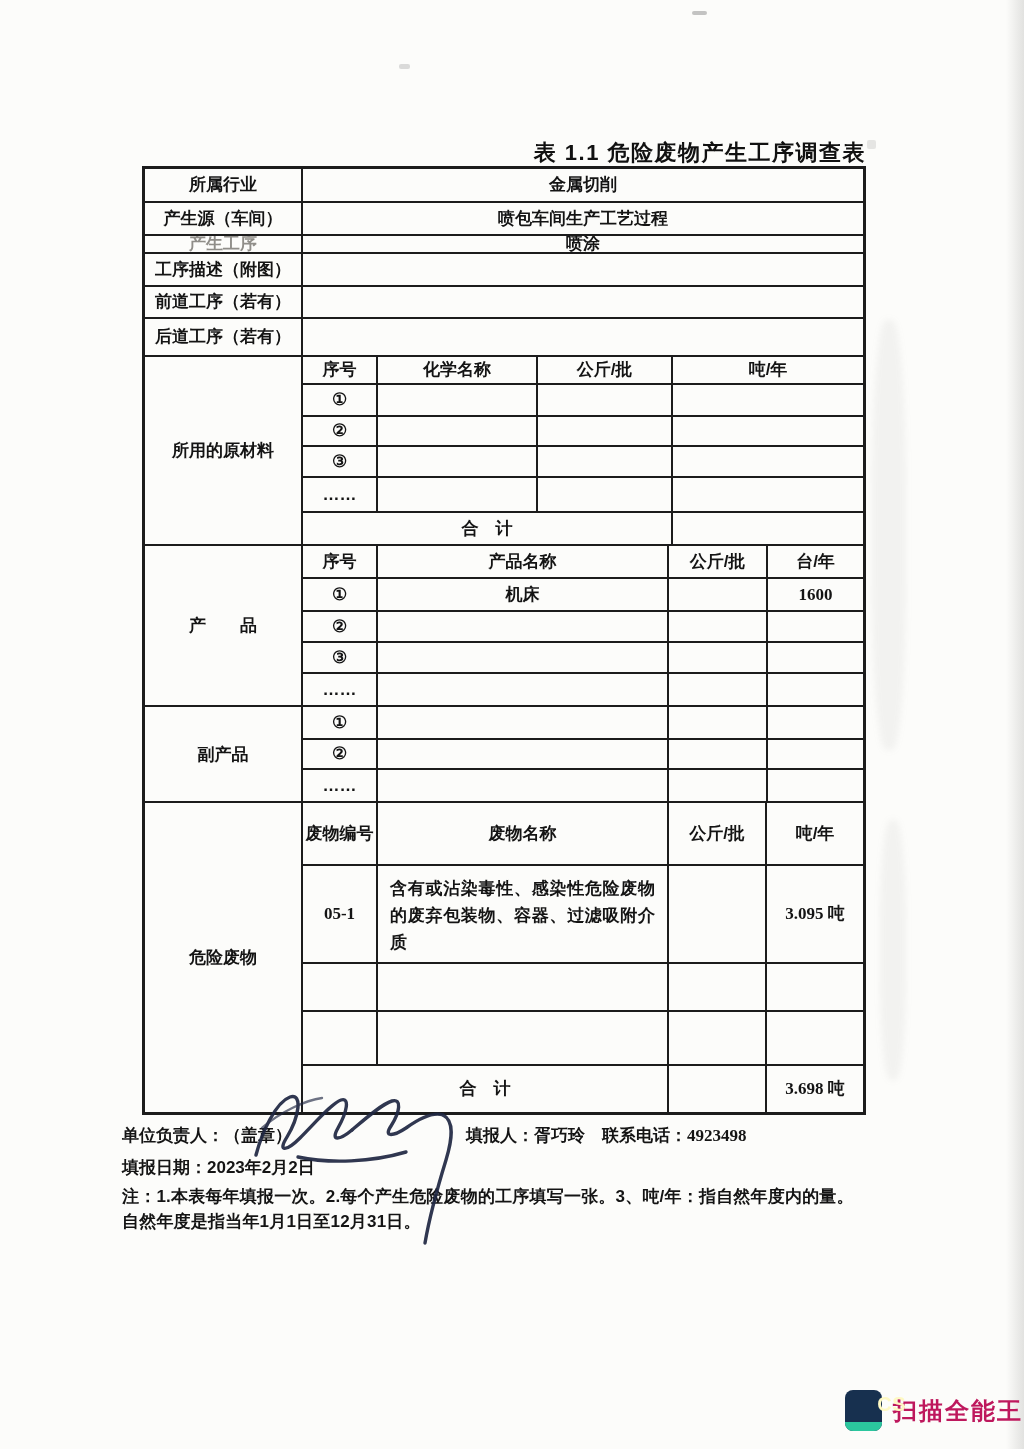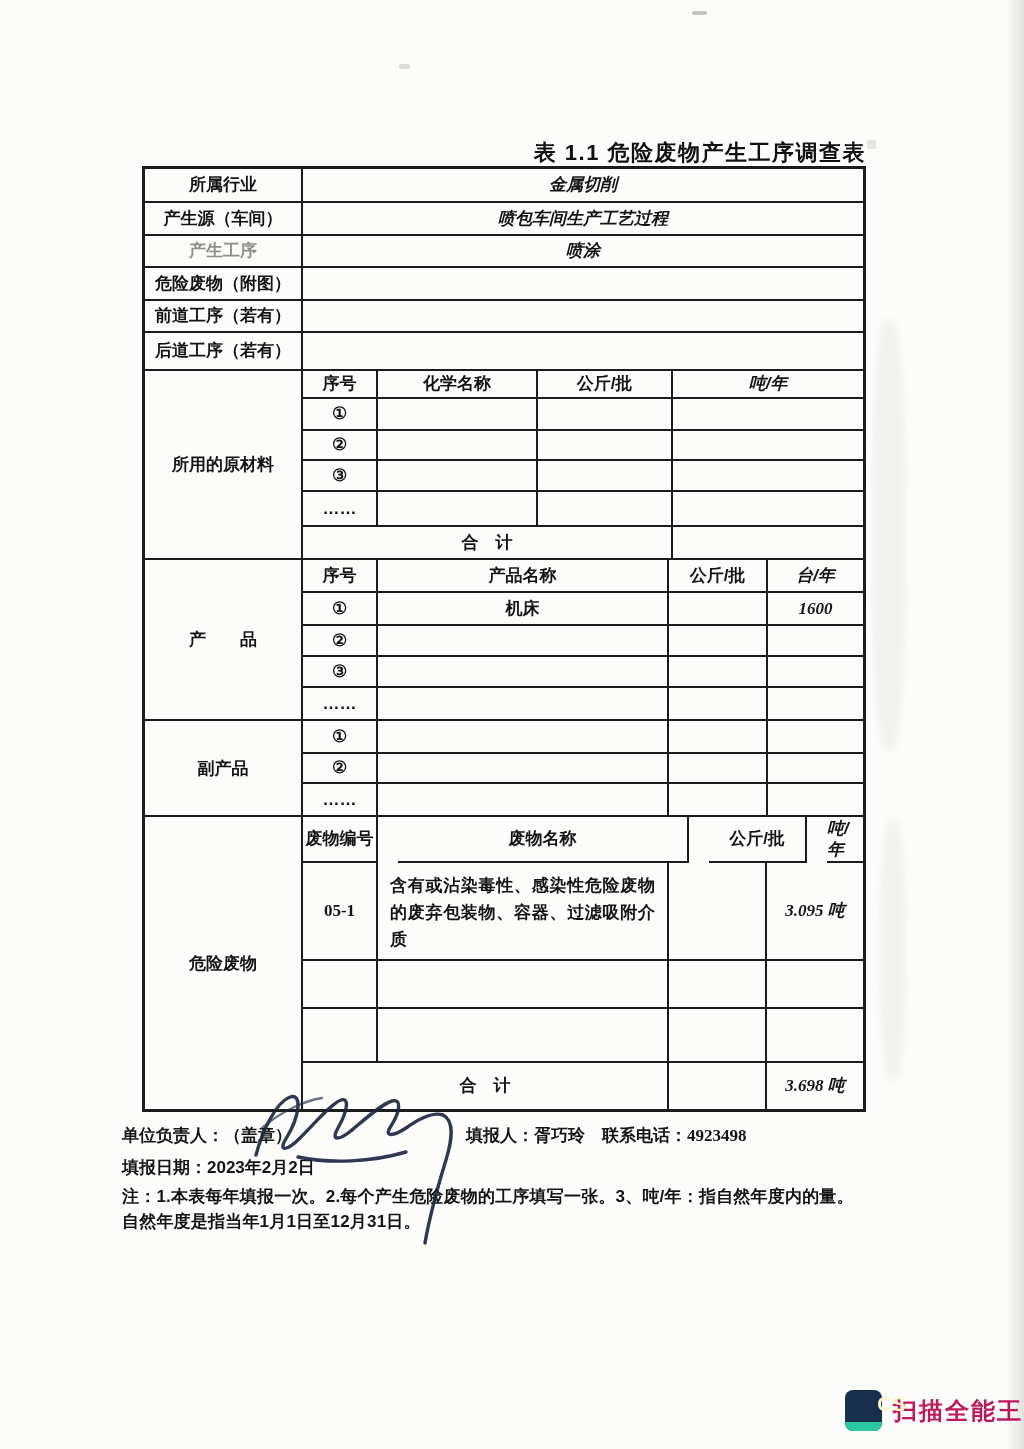--- a/index.html
+++ b/index.html
@@ -15,21 +15,21 @@
 
   .title{position:absolute;top:138px;left:142px;width:724px;text-align:right;
     font-size:22px;font-weight:bold;letter-spacing:1.5px;color:#111;}
 
   .tbl{position:absolute;left:142px;top:166px;width:724px;border:3px solid #1c1c1c;
     box-sizing:border-box;background:transparent;}
   .row{display:flex;}
   .cell{box-sizing:border-box;border-right:2px solid #1c1c1c;border-bottom:2px solid #1c1c1c;
     display:flex;align-items:center;justify-content:center;
     font-weight:bold;font-size:17px;line-height:1.25;color:#141414;overflow:hidden;}
-  .row .cell:last-child{border-right:none;font-style:italic;}
+  .row .cell:last-child{border-right:none;}
 
   .w-label{width:158px;flex:none;}
   .flex1{flex:1;}
   .w-seq{width:75px;flex:none;}
   .w-rname{width:160px;flex:none;}
   .w-rbatch{width:135px;flex:none;}
   .w-pname{width:291px;flex:none;}
   .w-pbatch{width:99px;flex:none;}
   .w-wname{width:291px;flex:none;}
   .w-wbatch{width:98px;flex:none;}
@@ -80,26 +80,26 @@
   <div class="tbl">
 
     <div class="row" style="height:34px;">
       <div class="cell w-label">所属行业</div>
       <div class="cell flex1">金属切削</div>
     </div>
     <div class="row" style="height:33px;">
       <div class="cell w-label">产生源（车间）</div>
       <div class="cell flex1">喷包车间生产工艺过程</div>
     </div>
-    <div class="row" style="height:32px;">
+    <div class="row" style="height:18px;">
       <div class="cell w-label faded">产生工序</div>
       <div class="cell flex1">喷涂</div>
     </div>
     <div class="row" style="height:33px;">
-      <div class="cell w-label">危险废物（附图）</div>
+      <div class="cell w-label">工序描述（附图）</div>
       <div class="cell flex1"></div>
     </div>
     <div class="row" style="height:32px;">
       <div class="cell w-label">前道工序（若有）</div>
       <div class="cell flex1"></div>
     </div>
     <div class="row" style="height:38px;">
       <div class="cell w-label">后道工序（若有）</div>
       <div class="cell flex1"></div>
     </div>
@@ -200,21 +200,21 @@
           <div class="cell w-pname"></div>
           <div class="cell w-pbatch"></div>
           <div class="cell flex1"></div>
         </div>
       </div>
     </div>
 
     <div class="section last">
       <div class="section-label">危险废物</div>
       <div class="sec-rows">
-        <div class="row" style="height:46px;gap:20px;">
+        <div class="row" style="height:63px;">
           <div class="cell w-seq">废物编号</div>
           <div class="cell w-wname">废物名称</div>
           <div class="cell w-wbatch">公斤/批</div>
           <div class="cell flex1">吨/年</div>
         </div>
         <div class="row" style="height:98px;">
           <div class="cell w-seq num">05-1</div>
           <div class="cell w-wname waste-name">含有或沾染毒性、感染性危险废物的废弃包装物、容器、过滤吸附介质</div>
           <div class="cell w-wbatch"></div>
           <div class="cell flex1 num">3.095 吨</div>

